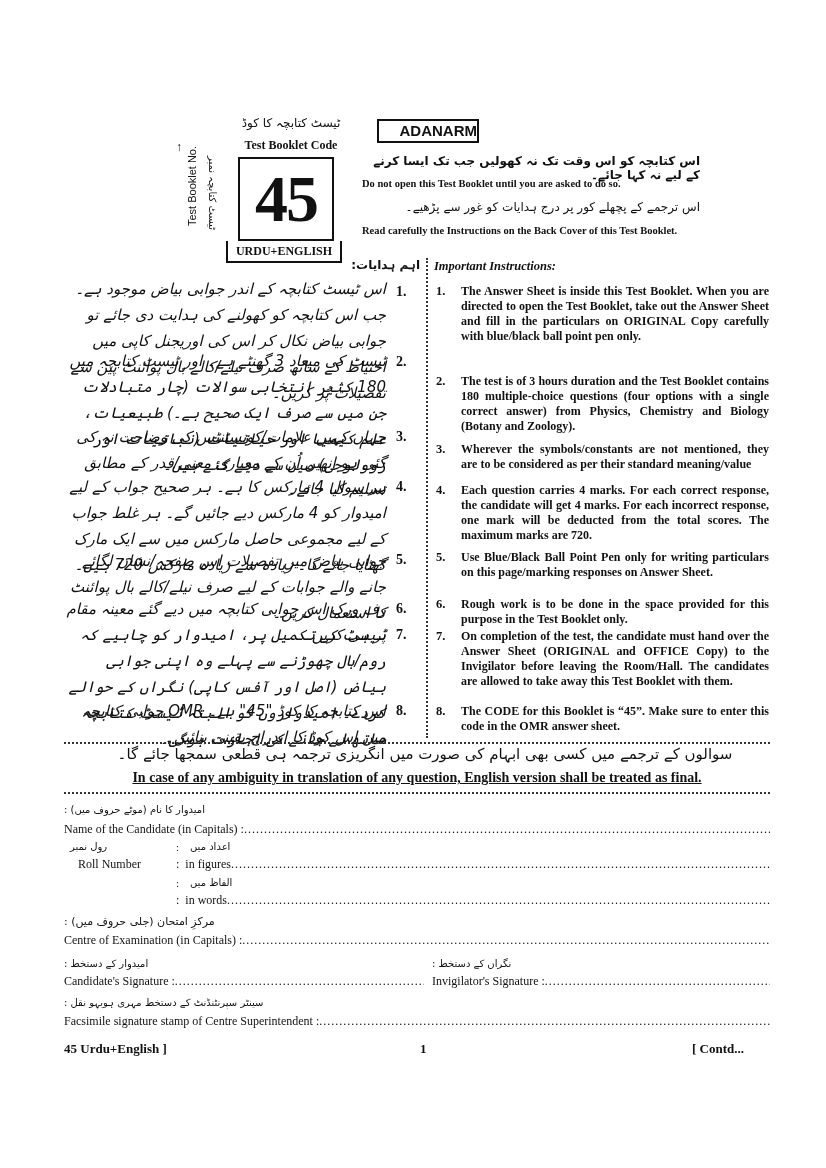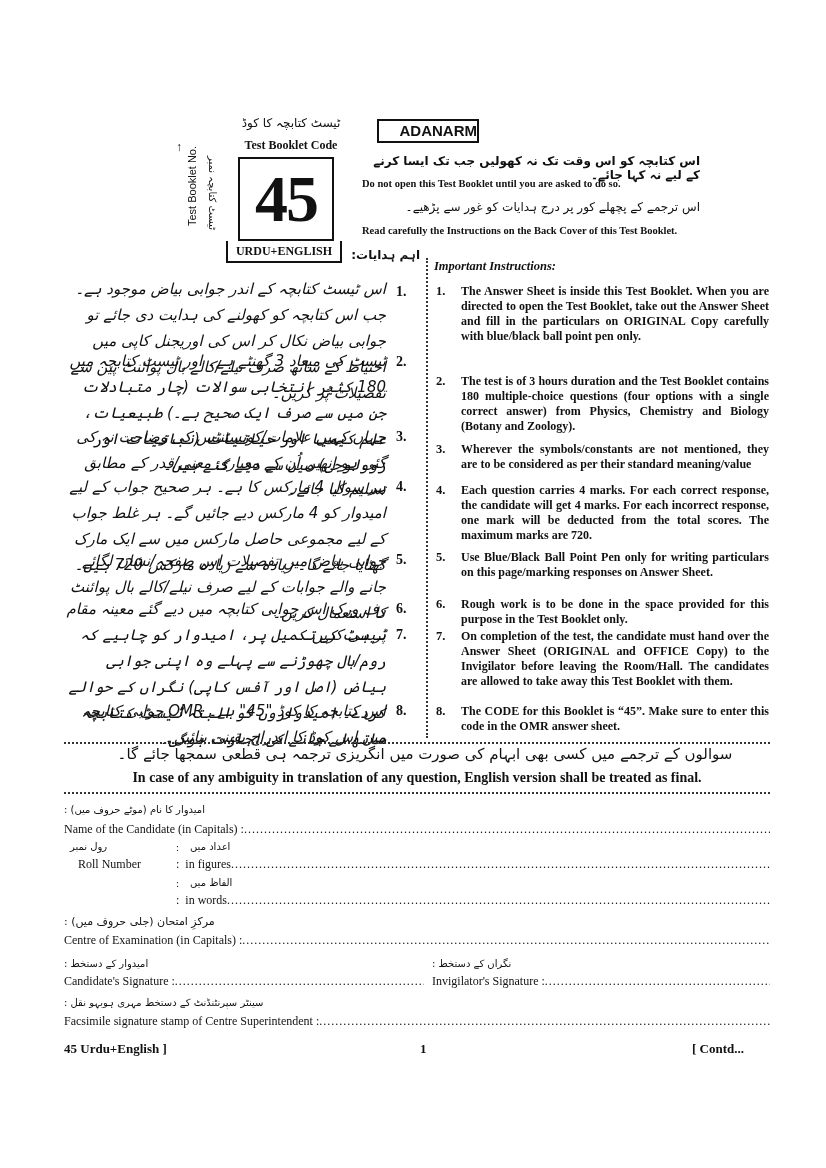--- a/index.html
+++ b/index.html
@@ -28,32 +28,32 @@
                 text-align:right; line-height:20px; }
 
   .top-ur1 { left:360px; top:154px; width:340px; text-align:right; font-size:12px;font-weight:bold; }
   .top-en1 { left:362px; top:178px; font-size:10.5px; font-weight:bold; }
   .top-ur2 { left:360px; top:200px; width:340px; text-align:right; font-size:12px; }
   .top-en2 { left:362px; top:225px; font-size:10.5px; font-weight:bold; }
 
   
   .col-sep { left:426px; top:258px; width:0; height:480px; border-left:2px dotted #333; }
 
-  .ur-head { left:340px; top:248px; width:80px; text-align:right; font-size:12px; font-weight:bold; }
+  .ur-head { left:340px; top:258px; width:80px; text-align:right; font-size:12px; font-weight:bold; }
   .ur-item { left:64px; width:322px; text-align:right; font-size:15px; line-height:26px;font-style:italic; }
   .ur-num { left:396px; width:24px; font-weight:bold; font-size:14px; }
 
   .en-head { left:434px; top:259px; font-style:italic; font-weight:bold; font-size:12.5px; }
   .en-num { left:436px; font-weight:bold; font-size:12.5px; }
   .en-item { left:461px; width:308px; font-size:12px; line-height:15px; text-align:justify;font-weight:bold; }
 
   
   .hr-dots { left:64px; width:706px; height:0; border-top:2px dotted #333; }
   .notice-ur { left:72px; top:745px; width:706px; text-align:center; font-size:15px; }
-  .notice-en { left:64px; top:770px; width:706px; text-align:center; font-size:14px; font-weight:bold; }
+  .notice-en { left:64px; top:770px; width:706px; text-align:center; font-size:14px; font-weight:bold;text-decoration:underline; }
 
   
   .form-ur { font-size:10px; }
   .form-en { font-size:12px; white-space:nowrap; overflow:hidden; }
   .form-en .dots { letter-spacing:1px; }
 
   
   .foot { top:1041px; font-size:13px; font-weight:bold; }
 </style>
 </head>

